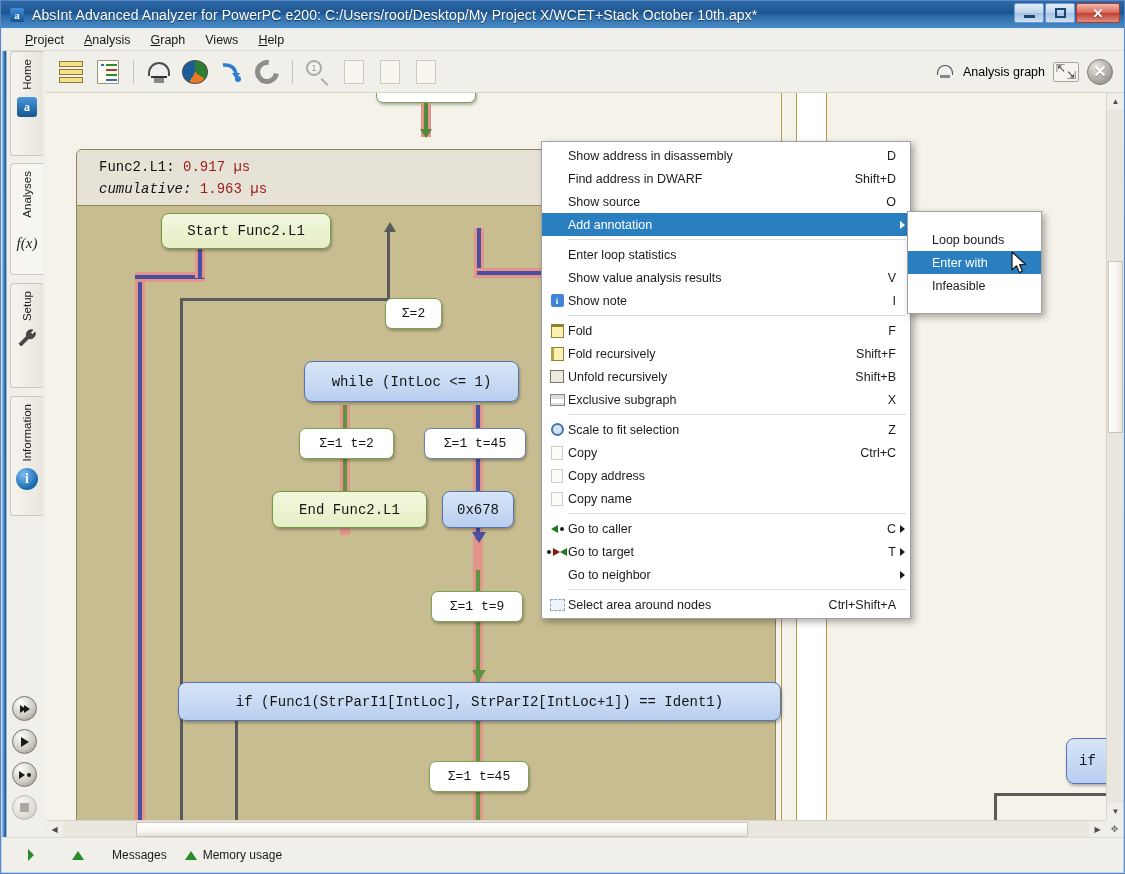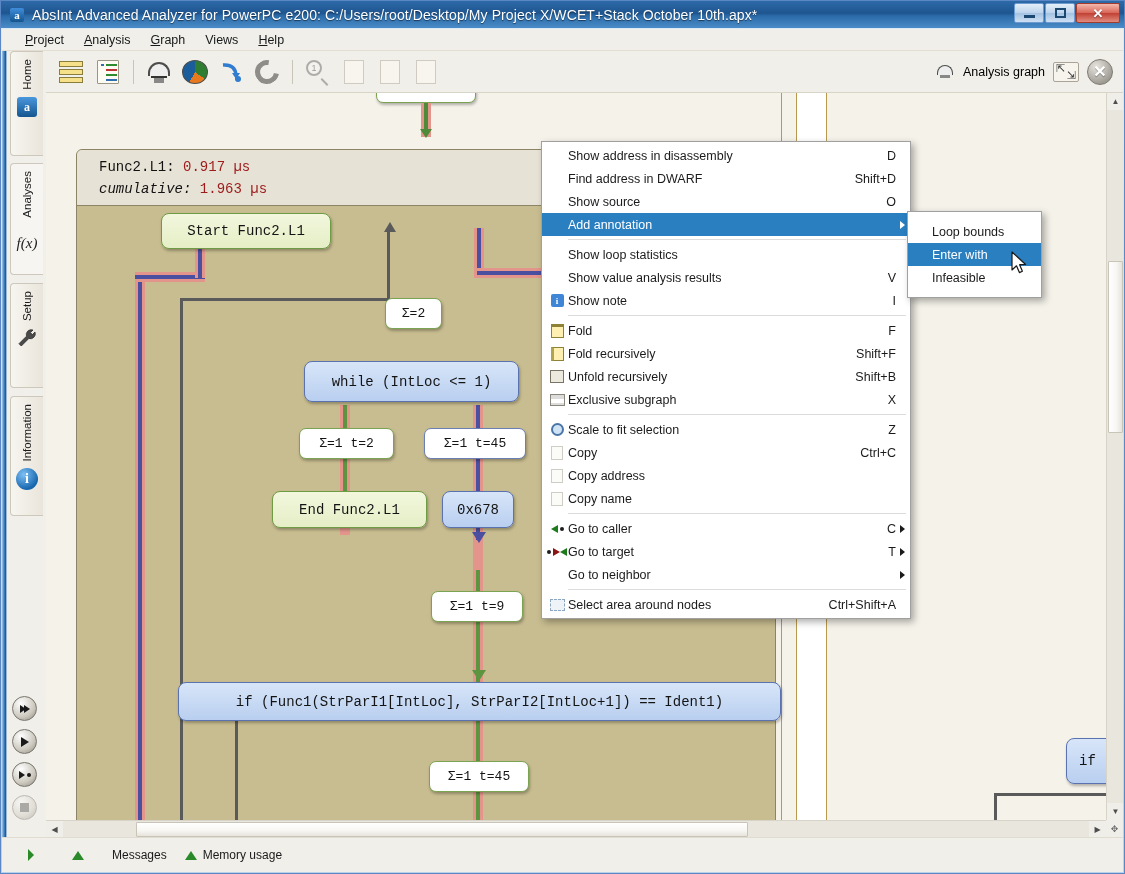--- a/index.html
+++ b/index.html
@@ -270,21 +270,21 @@
   .gocaller { display:flex;align-items:center;gap:2px; }
   .gocaller .ar { width:0;height:0;border-right:7px solid #1d7a1d;border-top:4px solid transparent;border-bottom:4px solid transparent; }
   .gocaller .dt { width:4px;height:4px;border-radius:50%;background:#1d1d1d; }
   .gotarget .ar { width:0;height:0;border-left:7px solid #8a1515;border-top:4px solid transparent;border-bottom:4px solid transparent; }
 
   
   .submenu {
     position:absolute; left:906px; top:210px; width:135px;
     background:#ffffff; border:1px solid #a0a0a0;
     box-shadow: 3px 3px 7px rgba(0,0,0,.32); z-index:60;
-    padding:8px 0; font-size:12.5px;
+    padding:16px 0; font-size:12.5px;
   }
   .submenu .row { height:23px; display:flex; align-items:center; padding-left:24px; color:#1b1b1b; }
   .submenu .row.sel { background:#2a7fc0; color:#ffffff; }
 
   .cursor { position:absolute; left:1010px; top:250px; z-index:70; }
 
   
   .statusbar {
     position:absolute; left:1px; right:1px; bottom:1px; height:35px;
     background:#f1efe9; display:flex; align-items:center; padding-left:14px; gap:18px;
@@ -574,21 +574,21 @@
     </div>
     <div class="row sel">
       <div class="ic"></div>
       <div class="lbl">Add annotation</div>
       <div class="acc"></div>
       <div class="sub"></div>
     </div>
     <div class="sep"></div>
     <div class="row">
       <div class="ic"></div>
-      <div class="lbl">Show loop statistics</div>
+      <div class="lbl">Enter loop statistics</div>
       <div class="acc"></div>
     </div>
     <div class="row">
       <div class="ic"></div>
       <div class="lbl">Show value analysis results</div>
       <div class="acc">V</div>
     </div>
     <div class="row">
       <div class="ic">
           <div class="mi-note">i</div>

